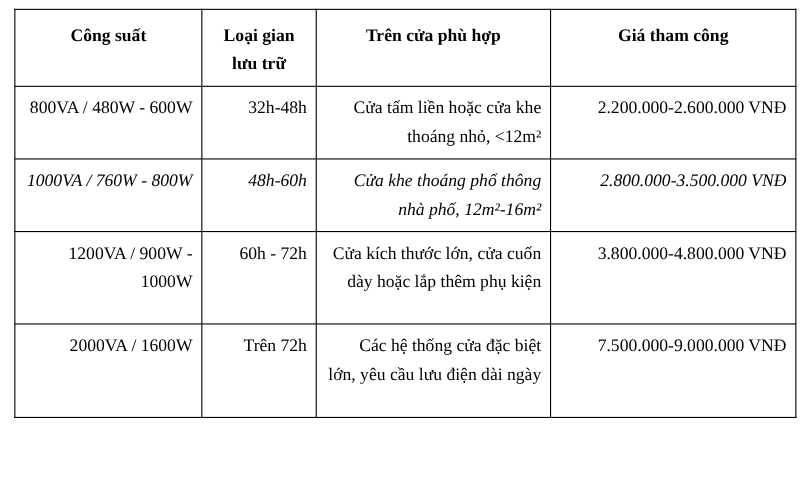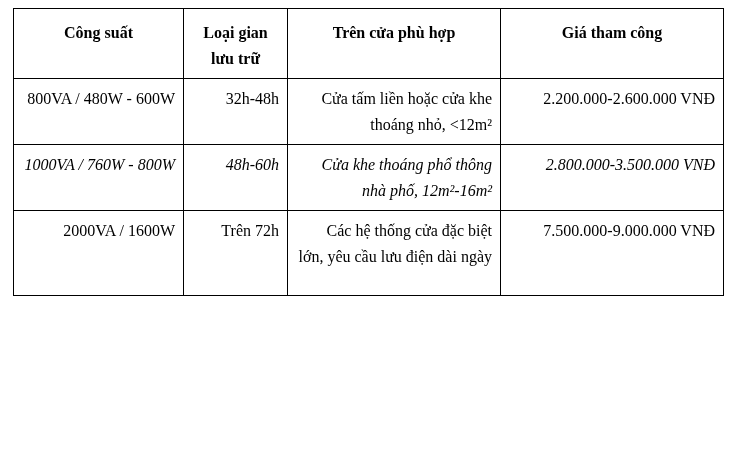--- a/index.html
+++ b/index.html
@@ -81,20 +81,26 @@
         <td>32h-48h</td>
         <td>Cửa tấm liền hoặc cửa khe thoáng nhỏ, &lt;12m²</td>
         <td>2.200.000-2.600.000 VNĐ</td>
       </tr>
       <tr class="r-2">
         <td>1000VA / 760W - 800W</td>
         <td>48h-60h</td>
         <td>Cửa khe thoáng phổ thông nhà phố, 12m²-16m²</td>
         <td>2.800.000-3.500.000 VNĐ</td>
       </tr>
+      <tr class="r-3">
+        <td>1200VA / 900W - 1000W</td>
+        <td>60h - 72h</td>
+        <td>Cửa kích thước lớn, cửa cuốn dày hoặc lắp thêm phụ kiện</td>
+        <td>3.800.000-4.800.000 VNĐ</td>
+      </tr>
       <tr class="r-5">
         <td>2000VA / 1600W</td>
         <td>Trên 72h</td>
         <td>Các hệ thống cửa đặc biệt lớn, yêu cầu lưu điện dài ngày</td>
         <td>7.500.000-9.000.000 VNĐ</td>
       </tr>
     </tbody>
   </table>
 </div>
 

